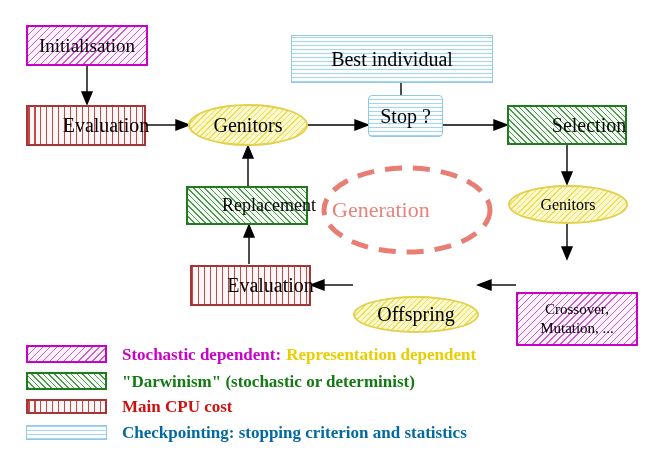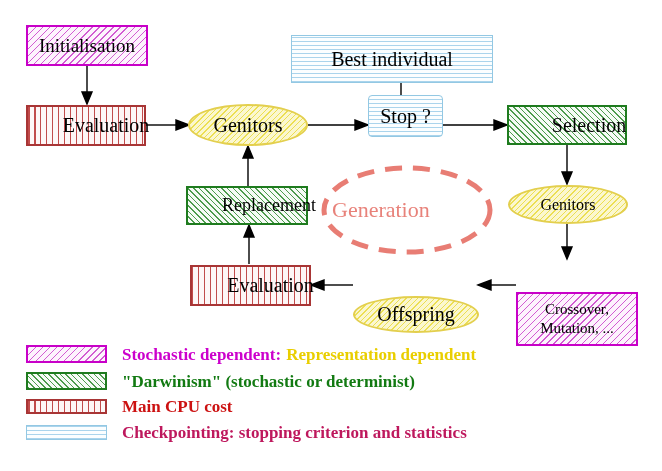--- a/index.html
+++ b/index.html
@@ -58,21 +58,21 @@
   #lg-s3{left:26px;top:399px;width:81px;height:15px;}
   #lg-s4{left:26px;top:425px;width:81px;height:15px;}
   .lg-text{
     position:absolute;left:122px;z-index:2;font-weight:bold;font-size:17px;
     line-height:20px;white-space:nowrap;
   }
   #lg-t1{top:345px;color:#cc00cc;}
   #lg-t1 .seg2{color:#e9ce00;margin-left:5px;}
   #lg-t2{top:372px;color:#127a12;}
   #lg-t3{top:397px;color:#cc1111;text-align:right;}
-  #lg-t4{top:423px;color:#be185d;}
+  #lg-t4{top:423px;color:#0369a1;}
 </style>
 </head>
 <body>
 
 <div id="canvas">
 
   <svg id="arrow-layer" viewBox="0 0 662 471" xmlns="http://www.w3.org/2000/svg">
 
     <ellipse cx="407" cy="210" rx="83" ry="42" fill="none" stroke="#e87d74" stroke-width="5" stroke-dasharray="17 11"></ellipse>
     <g stroke="#000" stroke-width="1.4" fill="#000">

